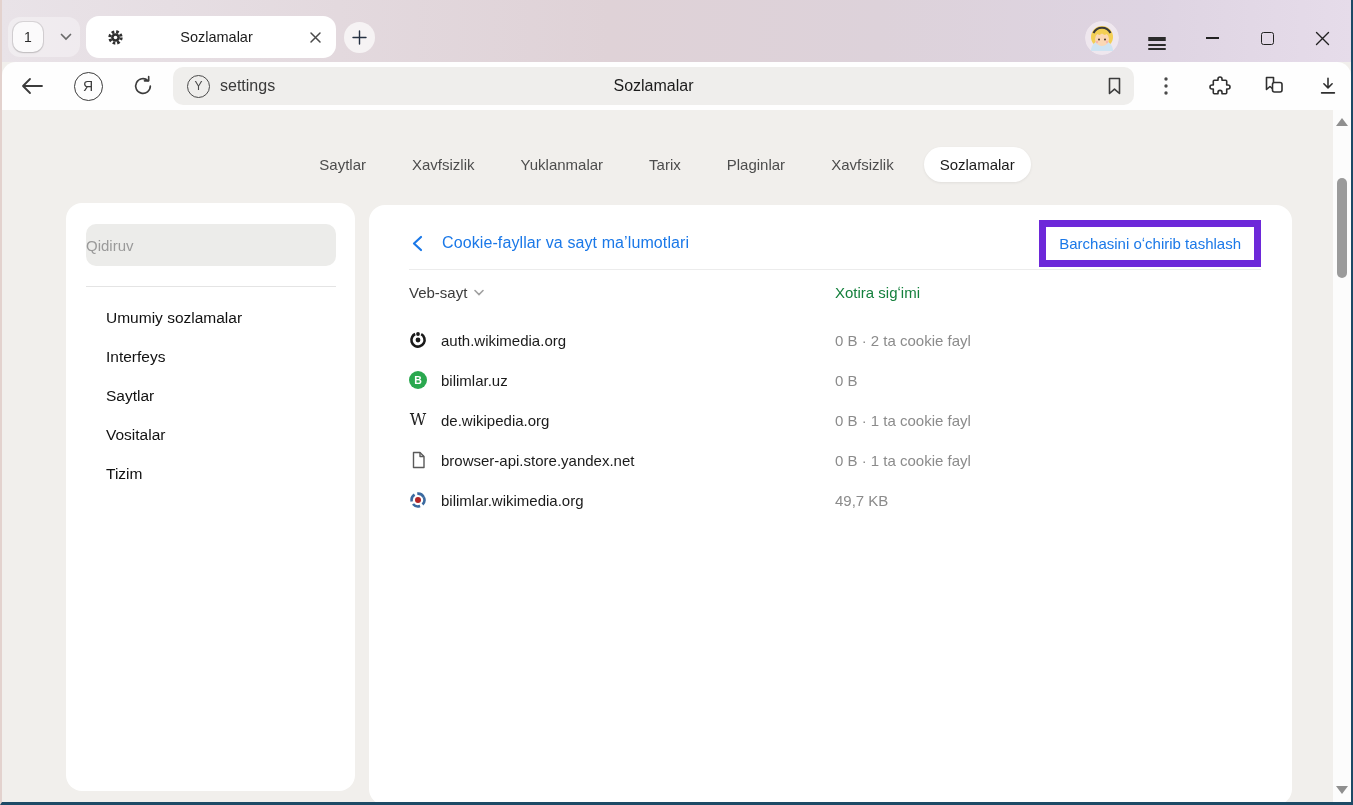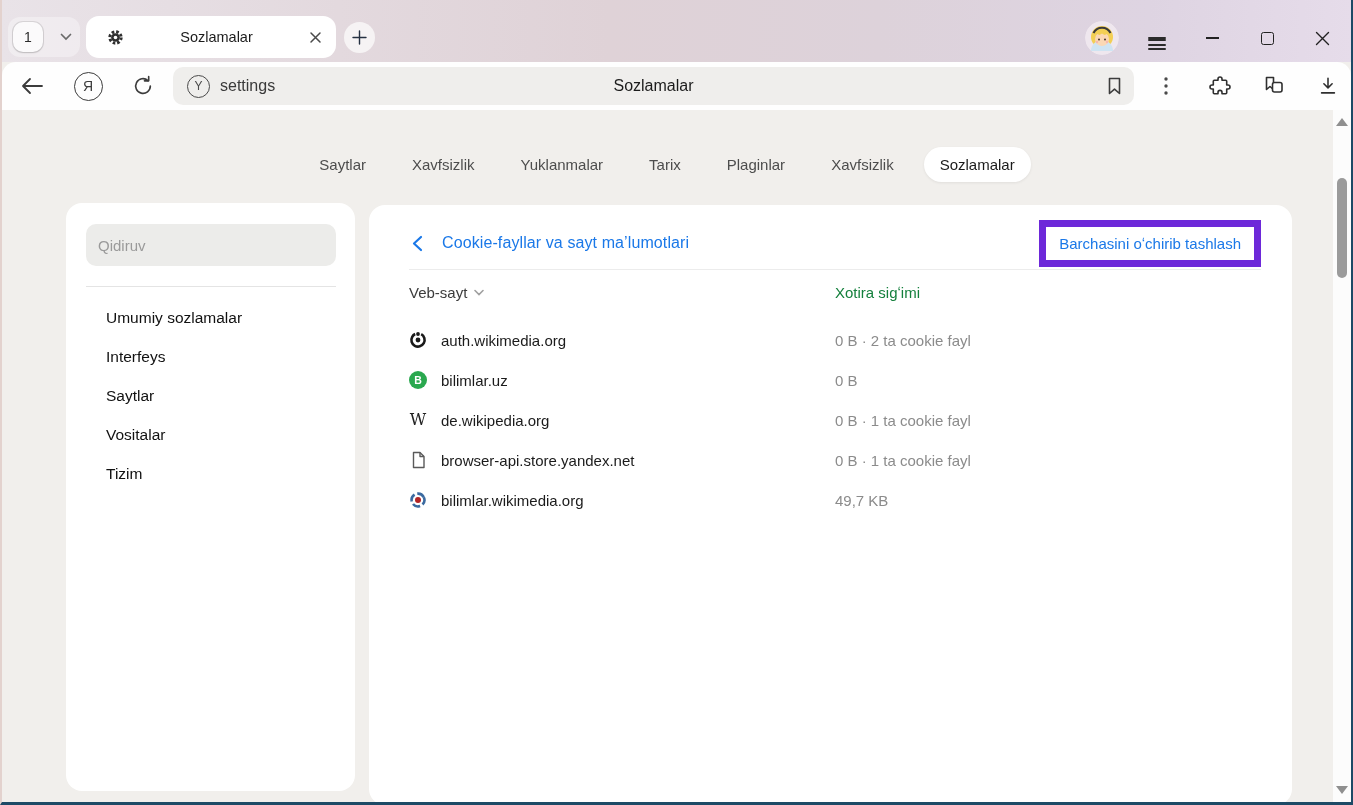--- a/index.html
+++ b/index.html
@@ -74,21 +74,21 @@
     left:0; top:147px; width:1330px; display:flex; justify-content:center; align-items:center; gap:14px;
   }
   .navtab { font-size:15px; color:#4d4d4d; padding:9px 16px; border-radius:19px; }
   .navtab.active { background:#ffffff; color:#1b1b1b; box-shadow:0 1px 3px rgba(0,0,0,0.07); }
 
   .sidebar {
     left:64px; top:203px; width:289px; height:588px; background:#ffffff; border-radius:16px;
   }
   .search {
     margin:21px 19px 0 20px; height:42px; border-radius:10px; background:#ececea;
-    border:none; outline:none; width:250px; padding:0 12px; font-size:15px; color:#333;
+    border:none; outline:none; width:250px; padding:0 0; font-size:15px; color:#333;
     font-family:inherit;
   }
   .search::placeholder { color:#9a9a9a; }
   .side-divider { margin:20px 19px 0 20px; height:1px; background:#e4e4e4; }
   .side-list { margin-top:12px; }
   .side-item { padding:10px 20px 11px 40px; font-size:15.5px; color:#111; }
 
   .mainpanel {
     left:367px; top:205px; width:923px; height:600px; background:#ffffff; border-radius:16px;
   }

